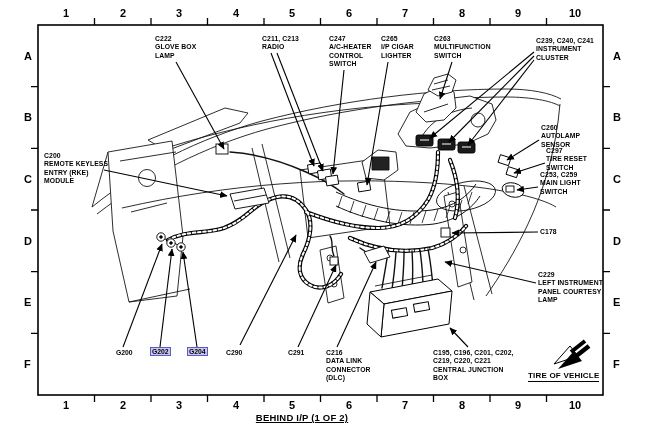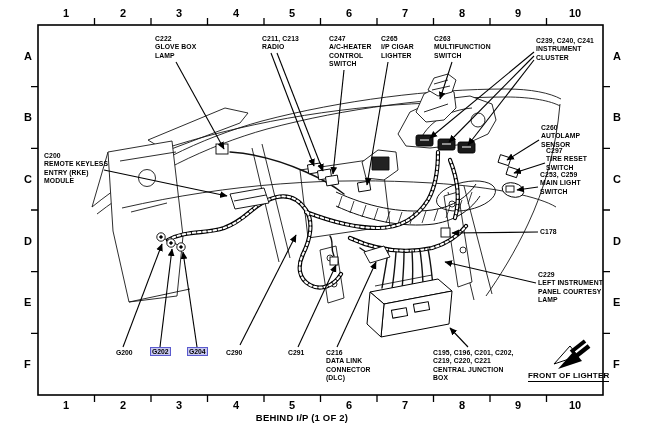--- a/index.html
+++ b/index.html
@@ -5,21 +5,21 @@
   html,body{margin:0;padding:0;background:#fff;}
   #stage{position:relative;width:650px;height:433px;background:#ffffff;overflow:hidden;
          font-family:"Liberation Sans",sans-serif;color:#000;}
   #art{position:absolute;left:0;top:0;z-index:1;}
   .lbl{position:absolute;z-index:3;font:bold 6.8px "Liberation Sans",sans-serif;
        line-height:1.24;white-space:pre-line;letter-spacing:.1px;color:#000;}
   .glabel{position:absolute;z-index:3;font:bold 6.8px "Liberation Sans",sans-serif;color:#000;}
   .link{background:#c8c8f0;border:1px solid #5a5ace;padding:0 1px;cursor:pointer;}
   .gnum{position:absolute;z-index:3;font:bold 11px "Liberation Sans",sans-serif;transform:translateX(-50%);}
   .glet{position:absolute;z-index:3;font:bold 11px "Liberation Sans",sans-serif;transform:translateY(-50%);}
-  .caption{position:absolute;z-index:3;font:bold 9.5px "Liberation Sans",sans-serif;transform:translateX(-50%);letter-spacing:.2px;}
+  .caption{position:absolute;z-index:3;font:bold 9.5px "Liberation Sans",sans-serif;transform:translateX(-50%);letter-spacing:.2px;text-decoration:underline;}
   .fov{position:absolute;z-index:3;font:bold 8px "Liberation Sans",sans-serif;border-bottom:1.4px solid #000;padding-bottom:1px;letter-spacing:.2px;}
 </style>
 </head>
 <body>
 
 <div id="stage">
 
   <svg id="art" width="650" height="433" viewBox="0 0 650 433">
     <defs>
       <marker id="arr" markerUnits="userSpaceOnUse" markerWidth="9" markerHeight="9" refX="7" refY="4" orient="auto">
@@ -273,16 +273,16 @@
   <div class="glabel" style="left:288px;top:349px">C291</div>
   <div class="lbl" style="left:326px;top:349px">C216
 DATA LINK
 CONNECTOR
 (DLC)</div>
   <div class="lbl" style="left:433px;top:349px">C195, C196, C201, C202,
 C219, C220, C221
 CENTRAL JUNCTION
 BOX</div>
 
-  <div class="fov" style="left:528px;top:371px">FRONT OF LIGHTER</div>
+  <div class="fov" style="left:528px;top:371px">TIRE OF VEHICLE</div>
   <div class="caption" style="left:302px;top:412px">BEHIND I/P (1 OF 2)</div>
 
 </div>
 
 </body></html>

